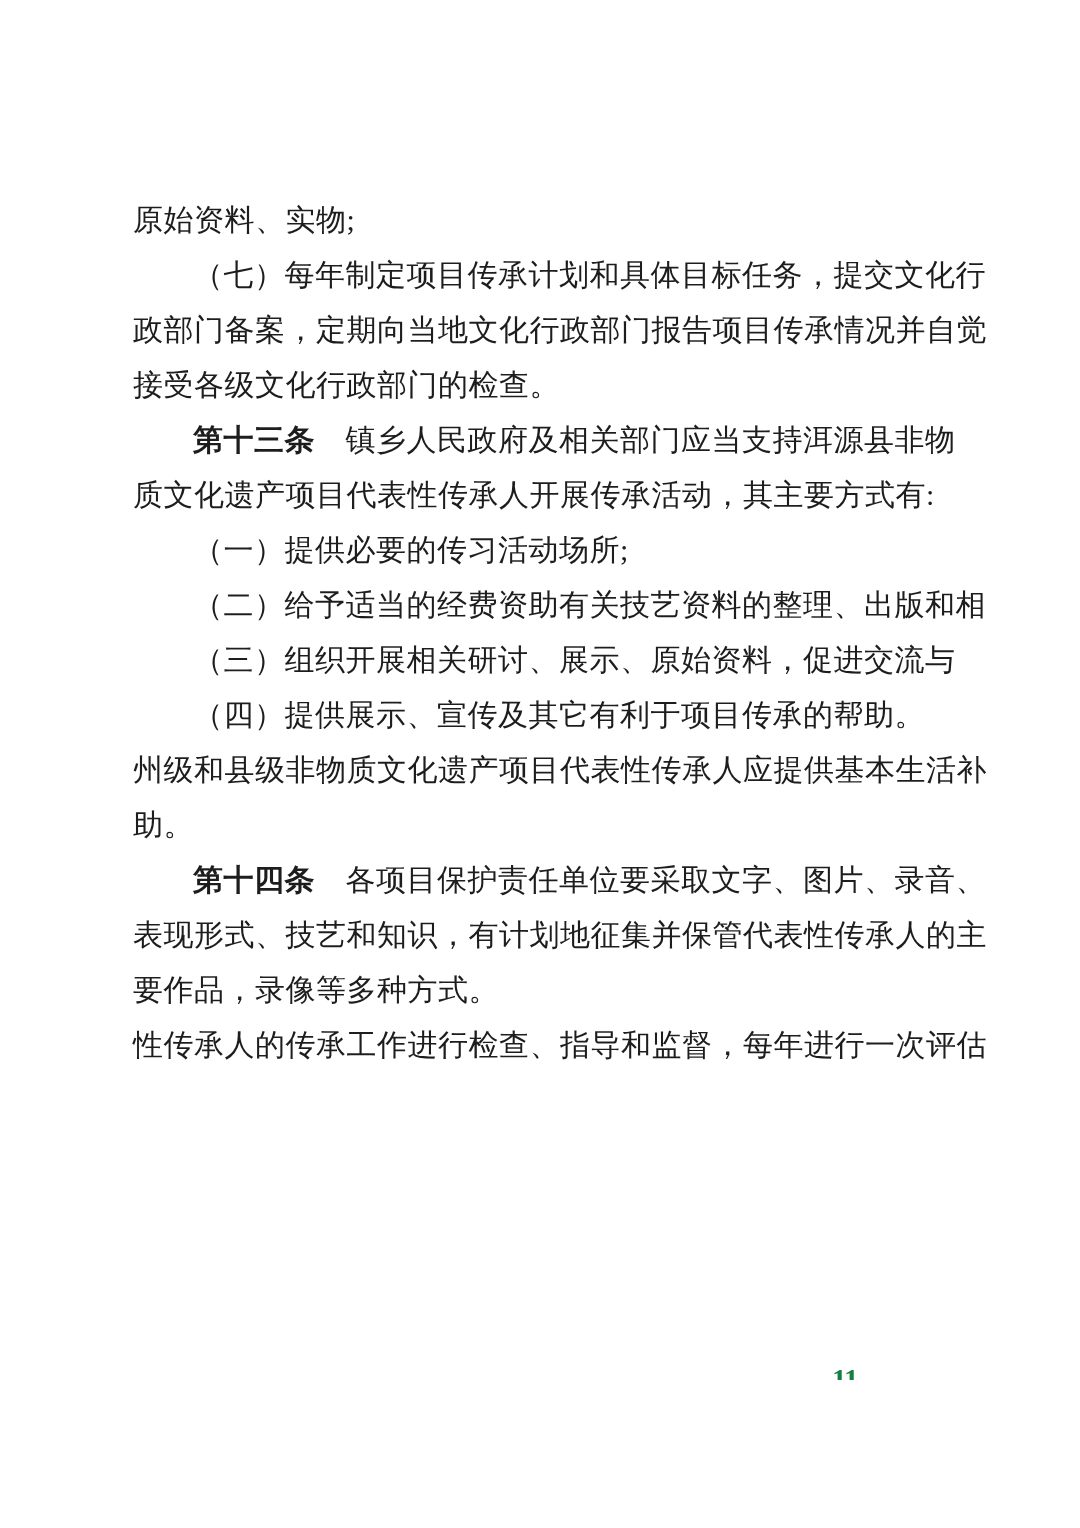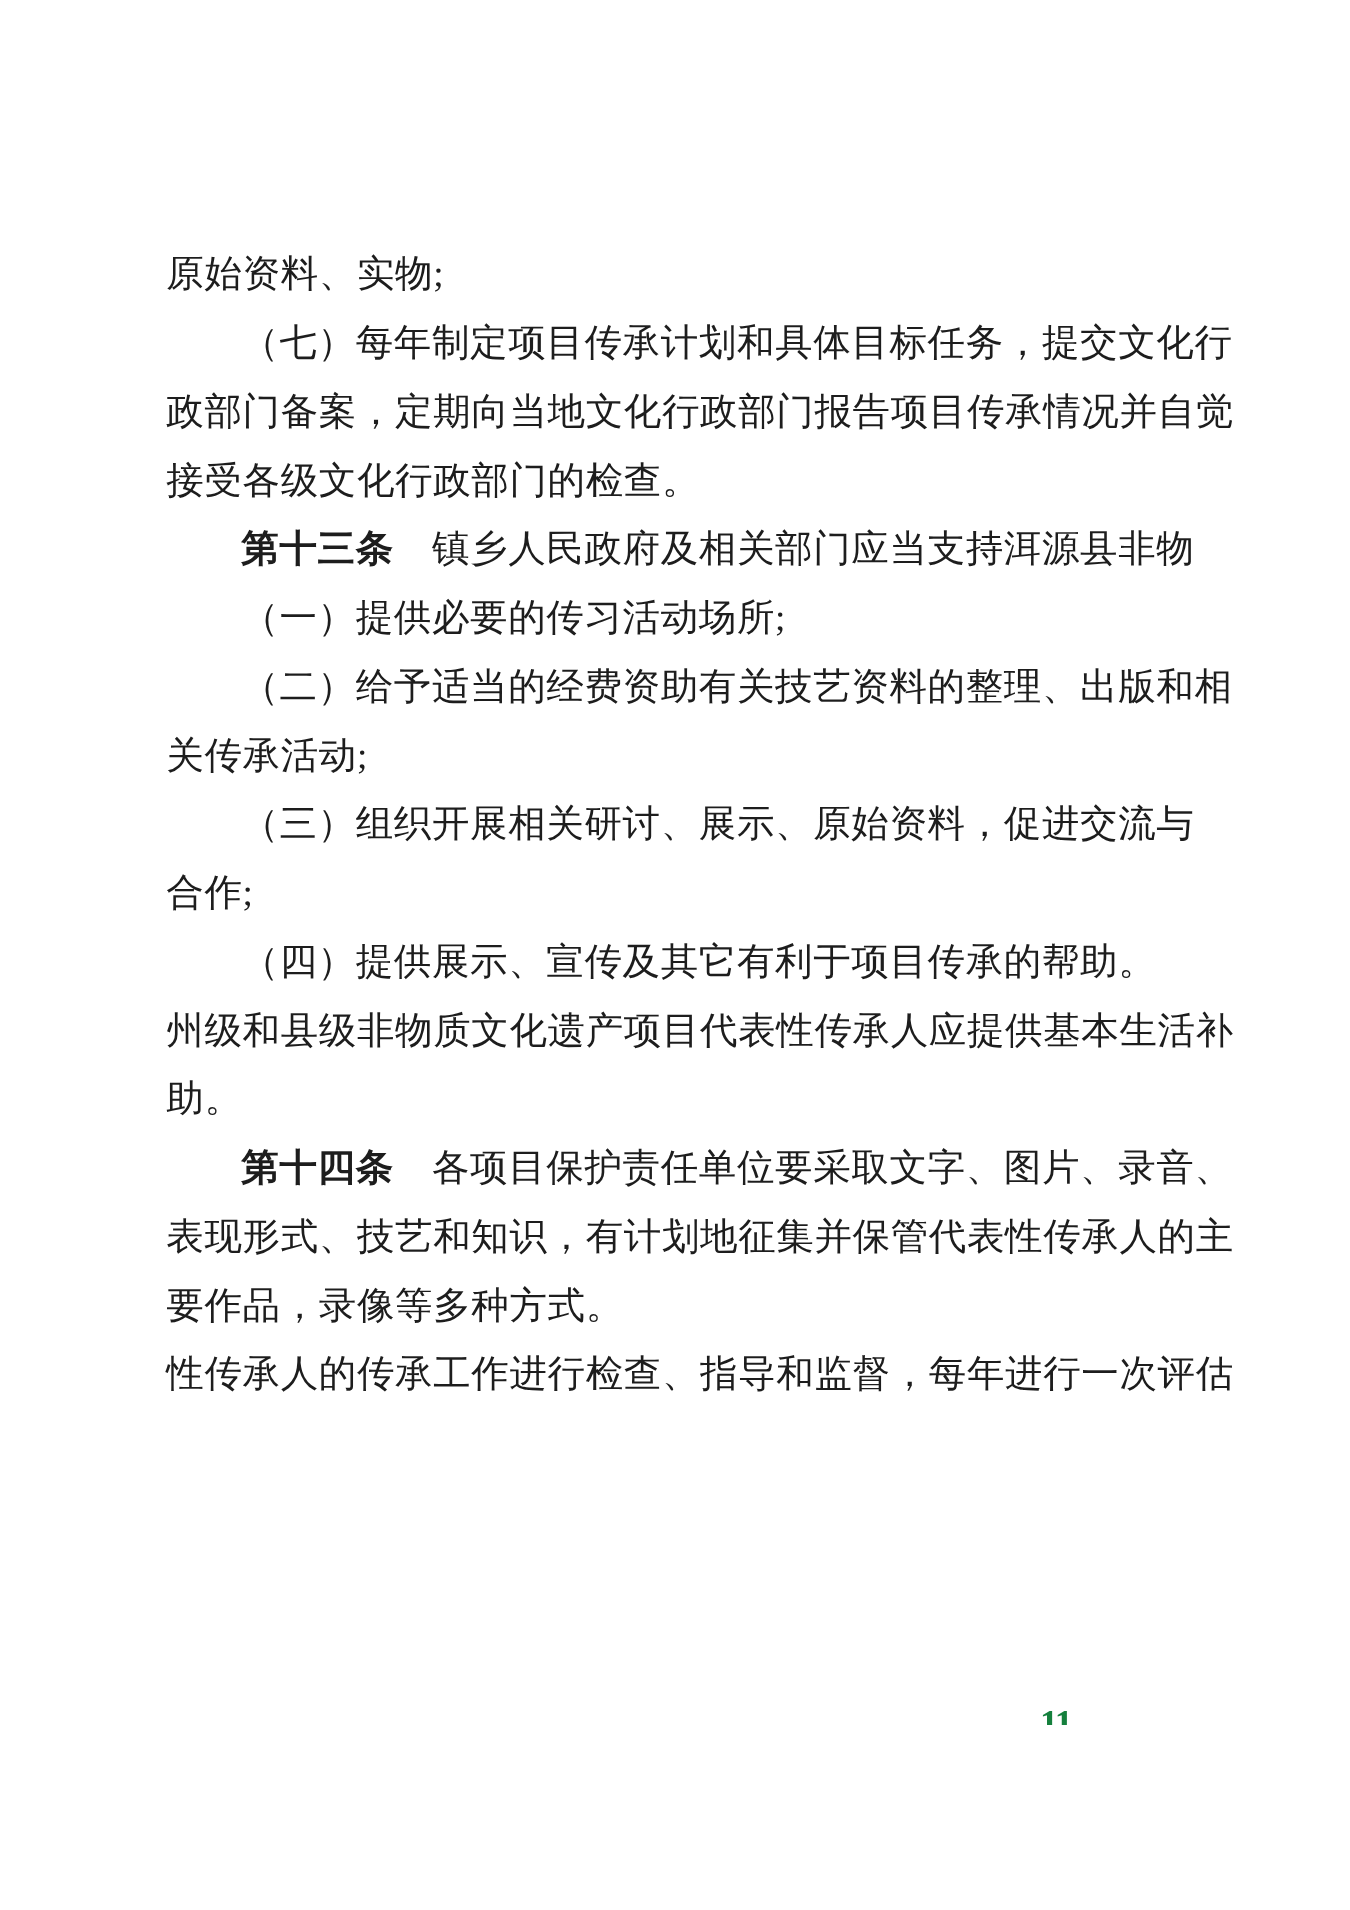--- a/index.html
+++ b/index.html
@@ -73,25 +73,24 @@
 <body>
 
 <div class="page">
 
   <div class="text-block" id="text-block">
       <div class="line"><span>原始资料、实物;</span></div>
       <div class="line indent"><span>（七）每年制定项目传承计划和具体目标任务，提交文化行</span></div>
       <div class="line"><span>政部门备案，定期向当地文化行政部门报告项目传承情况并自觉</span></div>
       <div class="line"><span>接受各级文化行政部门的检查。</span></div>
       <div class="line indent"><span class="art-num">第十三条</span><span>　镇乡人民政府及相关部门应当支持洱源县非物</span></div>
+      <div class="line"><span>质文化遗产项目代表性传承人开展传承活动，其主要方式有:</span></div>
       <div class="line indent"><span>（一）提供必要的传习活动场所;</span></div>
       <div class="line indent"><span>（二）给予适当的经费资助有关技艺资料的整理、出版和相</span></div>
-      <div class="line"><span>关传承活动;</span></div>
       <div class="line indent"><span>（三）组织开展相关研讨、展示、原始资料，促进交流与</span></div>
-      <div class="line"><span>合作;</span></div>
       <div class="line indent"><span>（四）提供展示、宣传及其它有利于项目传承的帮助。</span></div>
       <div class="line"><span>州级和县级非物质文化遗产项目代表性传承人应提供基本生活补</span></div>
       <div class="line"><span>助。</span></div>
       <div class="line indent"><span class="art-num">第十四条</span><span>　各项目保护责任单位要采取文字、图片、录音、</span></div>
       <div class="line"><span>表现形式、技艺和知识，有计划地征集并保管代表性传承人的主</span></div>
       <div class="line"><span>要作品，录像等多种方式。</span></div>
       <div class="line"><span>性传承人的传承工作进行检查、指导和监督，每年进行一次评估</span></div>
     </div>
 
   <div class="page-number">—11—</div>

